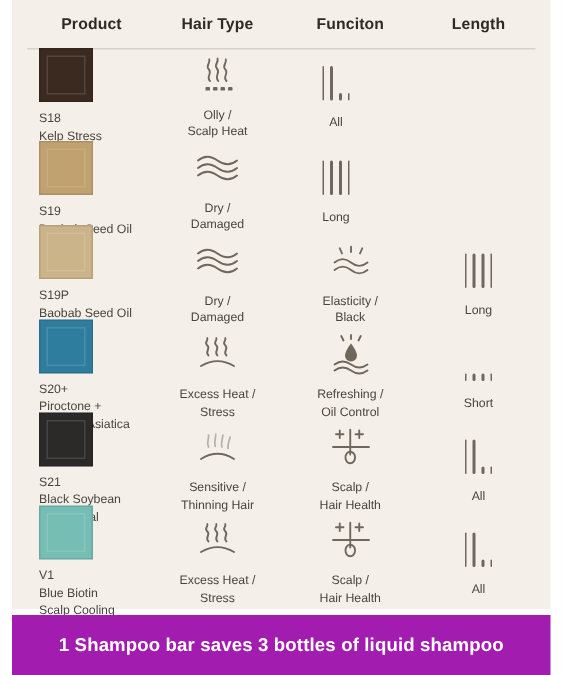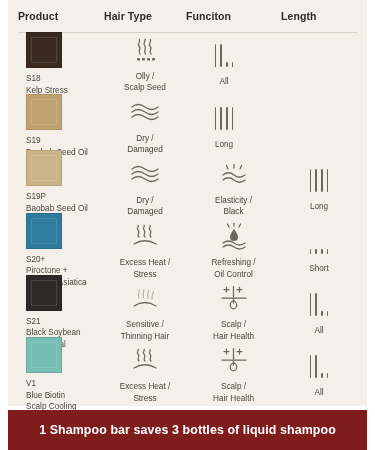--- a/index.html
+++ b/index.html
@@ -24,20 +24,21 @@
   }
   
   .thead {
     display: flex;
     align-items: center;
     height: 33px;
     border-bottom: 1px solid #d8d2c6;
     flex: 0 0 auto;
   }
   .th {
+    text-align: center;
     font-size: 10.5px;
     font-weight: bold;
     color: #2e2a26;
     letter-spacing: .1px;
   }
   .col-product  { flex: 0 0 86px; }
   .col-hair     { flex: 0 0 82px; }
   .col-func     { flex: 1 1 auto; }
   .col-length   { flex: 0 0 76px; }
 
@@ -94,21 +95,21 @@
 
   
   .bars { display: flex; align-items: flex-end; gap: 4px; height: 24px; }
   .bar { width: 1.6px; background: #6f675c; border-radius: 1px; }
   .bar.l { height: 23px; }
   .bar.s { height: 5px; }
 
   
   .banner {
     flex: 0 0 40px;
-    background: #7f1d1d;
+    background: #a21caf;
     color: #ffffff;
     display: flex; align-items: center; justify-content: center;
     font-size: 12.4px;
     font-weight: bold;
     letter-spacing: .1px;
     margin: 4px 8px 0 8px;
   }
 </style>
 </head>
 <body>
@@ -140,21 +141,21 @@
               <path class="ink" d="M23 18 C20 15 25 13 22 10 C20 7.5 23.5 6 22.5 3.5"></path>
               <g class="ink-f">
                   <rect x="9" y="22" width="3" height="2.4" rx=".6"></rect>
                   <rect x="14" y="22" width="3" height="2.4" rx=".6"></rect>
                   <rect x="19" y="22" width="3" height="2.4" rx=".6"></rect>
                   <rect x="24" y="22" width="3" height="2.4" rx=".6"></rect>
                 </g>
             </svg>
           </div>
           <div class="label">Olly /
-Scalp Seed</div>
+Scalp Heat</div>
         </div>
         <div class="cell col-length">
           <div class="icon">
             <div class="bars">
                 <i class="bar l"></i>
                 <i class="bar l"></i>
                 <i class="bar s"></i>
                 <i class="bar s"></i>
               </div>
           </div>

